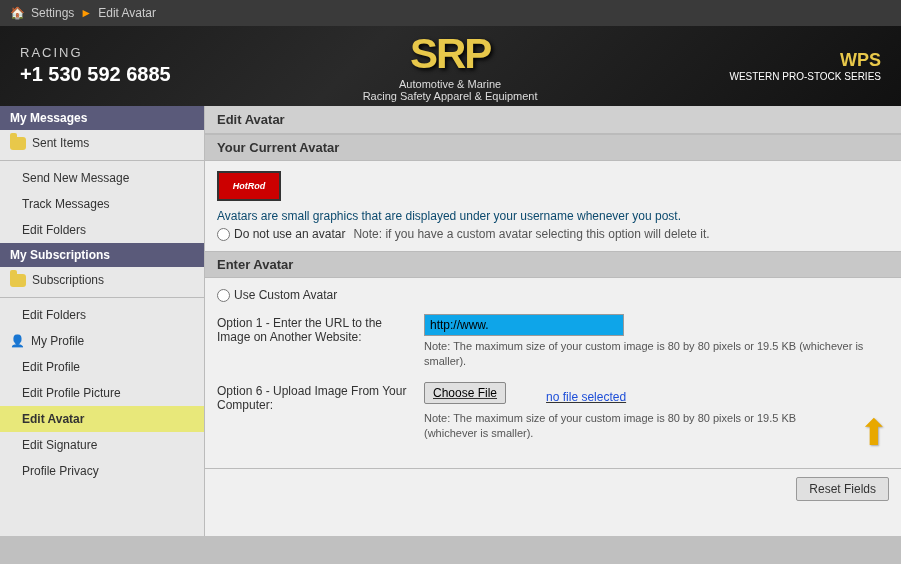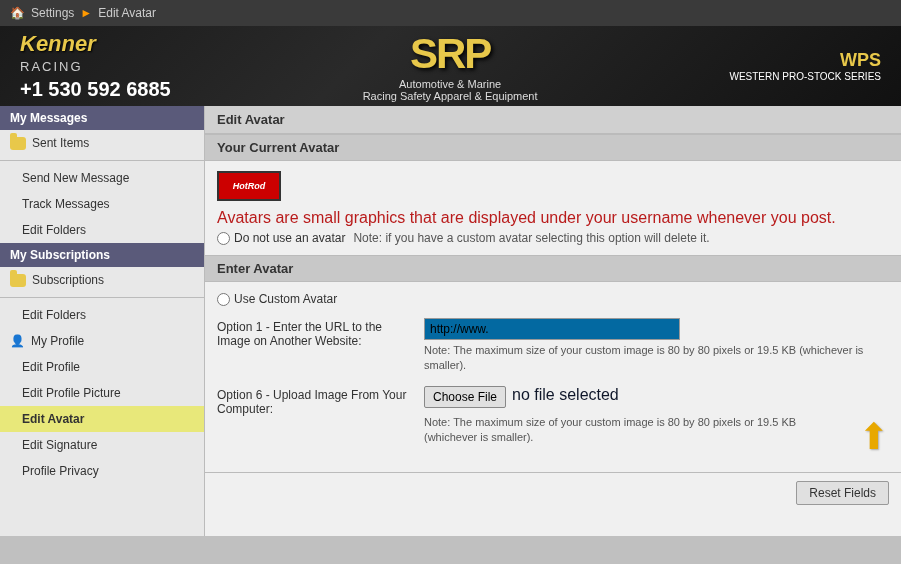--- a/index.html
+++ b/index.html
@@ -169,21 +169,21 @@
       display: flex;
       align-items: center;
       justify-content: center;
       color: #fff;
       font-size: 9px;
       font-weight: bold;
       margin-bottom: 8px;
       font-style: italic;
     }
 
-    .avatar-desc { font-size: 16px; color: #b91c1c; margin-bottom: 4px; }
+    .avatar-desc { font-size: 12px; color: #0c4a6e; margin-bottom: 4px; }
 
     .no-avatar-row {
       display: flex;
       align-items: center;
       gap: 8px;
       margin-top: 4px;
     }
     .no-avatar-note { font-size: 12px; color: #555; flex: 1; }
 
     .radio-label {
@@ -208,50 +208,50 @@
       width: 195px;
       font-size: 12px;
       color: #333;
       flex-shrink: 0;
       padding-top: 2px;
     }
 
     .option-content { flex: 1; }
 
     .url-input {
-      width: 256px;
+      width: 200px;
       padding: 3px 5px;
       border: 1px solid #999;
       font-size: 12px;
-      background: #0369a1;
+      background: #0ea5e9;
     }
 
     .option-note {
       font-size: 11px;
       color: #555;
       margin-top: 3px;
       line-height: 1.4;
     }
 
     .file-upload-row {
       display: flex;
-      align-items: flex-start;
-      gap: 6px;
+      align-items: flex-end;
+      text-decoration: underline;
     }
 
     .choose-file-btn {
       background: #e0e0e0;
       border: 1px solid #888;
       padding: 3px 8px;
       font-size: 12px;
       cursor: pointer;
       border-radius: 2px;
     }
 
-    .no-file-text { font-size: 16px; color: #0f172a; }
+    .no-file-text { font-size: 12px; color: #1d4ed8; padding-left: 40px; }
 
     .arrow-container {
       position: relative;
       height: 50px;
       display: flex;
       align-items: center;
     }
 
     .arrow-icon {
       font-size: 36px;
@@ -296,21 +296,20 @@
 <div class="top-nav">
   <span>🏠</span>
   <a>Settings</a>
   <span style="color:#f90;">►</span>
   <span>Edit Avatar</span>
 </div>
 
 <div class="banner">
   <div class="banner-inner">
     <div class="banner-kenner">
-      <div class="kenner-name">Kenner</div>
       <div class="racing">RACING</div>
       <div class="phone">+1 530 592 6885</div>
     </div>
     <div class="banner-srp">
       <div class="srp-logo">SRP</div>
       <div class="srp-sub">Automotive &amp; Marine</div>
       <div class="srp-sub">Racing Safety Apparel &amp; Equipment</div>
     </div>
     <div class="banner-wps">
       <div class="wps-logo">WPS</div>

